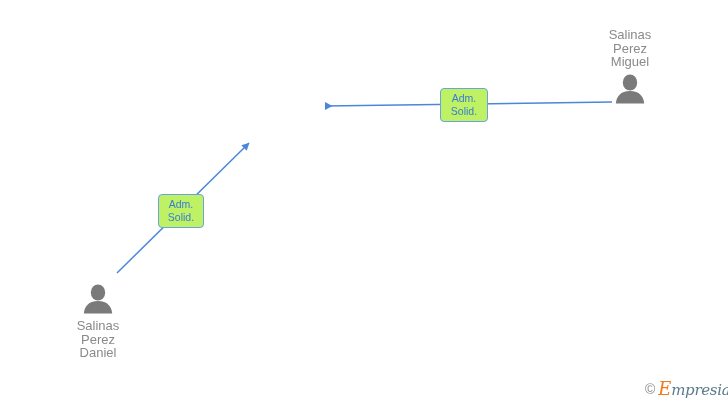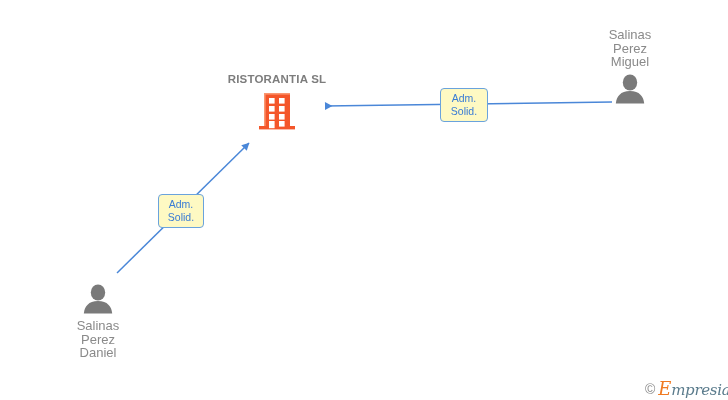--- a/index.html
+++ b/index.html
@@ -70,21 +70,21 @@
   }
   .top-right .person-name { margin-bottom: 5px; }
   .bottom-left .person-name { margin-top: 5px; }
 
   
   .rel-label {
     position: absolute;
     box-sizing: border-box;
     border: 1.4px solid #6aa3dd;
     border-radius: 4px;
-    background: #fef9c3;
+    background: #bef264;
     color: #3a7cd5;
     font-size: 10.5px;
     line-height: 12.5px;
     text-align: center;
     padding: 3px 5px 4px 5px;
     white-space: pre-line;
   }
   .rel-label.lbl-right { left: 440px; top: 88px; width: 48px; }
   .rel-label.lbl-left  { left: 158px; top: 194px; width: 46px; }
 
@@ -126,42 +126,20 @@
       <marker id="arrow-diag" markerWidth="9" markerHeight="9" refX="7.5" refY="4.5" orient="auto" markerUnits="userSpaceOnUse">
         <path d="M0.5,0.6 L8,4.5 L0.5,8.4 Z" fill="#4a87d8"></path>
       </marker>
     </defs>
 
     <line x1="612" y1="102" x2="325" y2="106" stroke="#4a87d8" stroke-width="1.5" marker-end="url(#arrow-left)"></line>
 
     <line x1="117" y1="273" x2="249" y2="143" stroke="#4a87d8" stroke-width="1.5" marker-end="url(#arrow-diag)"></line>
   </svg>
 
-  <div class="company-node">
-    <div class="company-title">RISTORANTIA SL</div>
-    <svg class="company-icon" viewBox="0 0 38 40" xmlns="http://www.w3.org/2000/svg">
-
-      <rect x="6" y="1" width="26" height="35" fill="#f4562a"></rect>
-
-      <rect x="6" y="1" width="26" height="1.6" fill="#fb9670"></rect>
-      <rect x="6" y="1" width="1.6" height="35" fill="#fb9670"></rect>
-
-      <rect x="1" y="34" width="36" height="3.4" fill="#f4562a"></rect>
-
-      <rect x="11" y="6" width="5.6" height="5.6" fill="#ffffff"></rect>
-      <rect x="21" y="6" width="5.6" height="5.6" fill="#ffffff"></rect>
-      <rect x="11" y="14" width="5.6" height="5.6" fill="#ffffff"></rect>
-      <rect x="21" y="14" width="5.6" height="5.6" fill="#ffffff"></rect>
-      <rect x="11" y="22" width="5.6" height="5.6" fill="#ffffff"></rect>
-      <rect x="21" y="22" width="5.6" height="5.6" fill="#ffffff"></rect>
-
-      <rect x="11" y="29" width="5.6" height="7.2" fill="#ffffff"></rect>
-      <rect x="21" y="29" width="5.6" height="5.6" fill="#ffffff"></rect>
-    </svg>
-  </div>
 
   <div class="person-node top-right">
     <div class="person-name">Salinas
 Perez
 Miguel</div>
     <svg class="person-icon" viewBox="0 0 36 30" xmlns="http://www.w3.org/2000/svg">
       <ellipse cx="18" cy="8.5" rx="7.2" ry="8" fill="#7a7a7a"></ellipse>
       <path d="M18 17 C 8.5 17, 4.5 22.5, 3.8 29.5 L 32.2 29.5 C 31.5 22.5, 27.5 17, 18 17 Z" fill="#7a7a7a"></path>
     </svg>
   </div>

